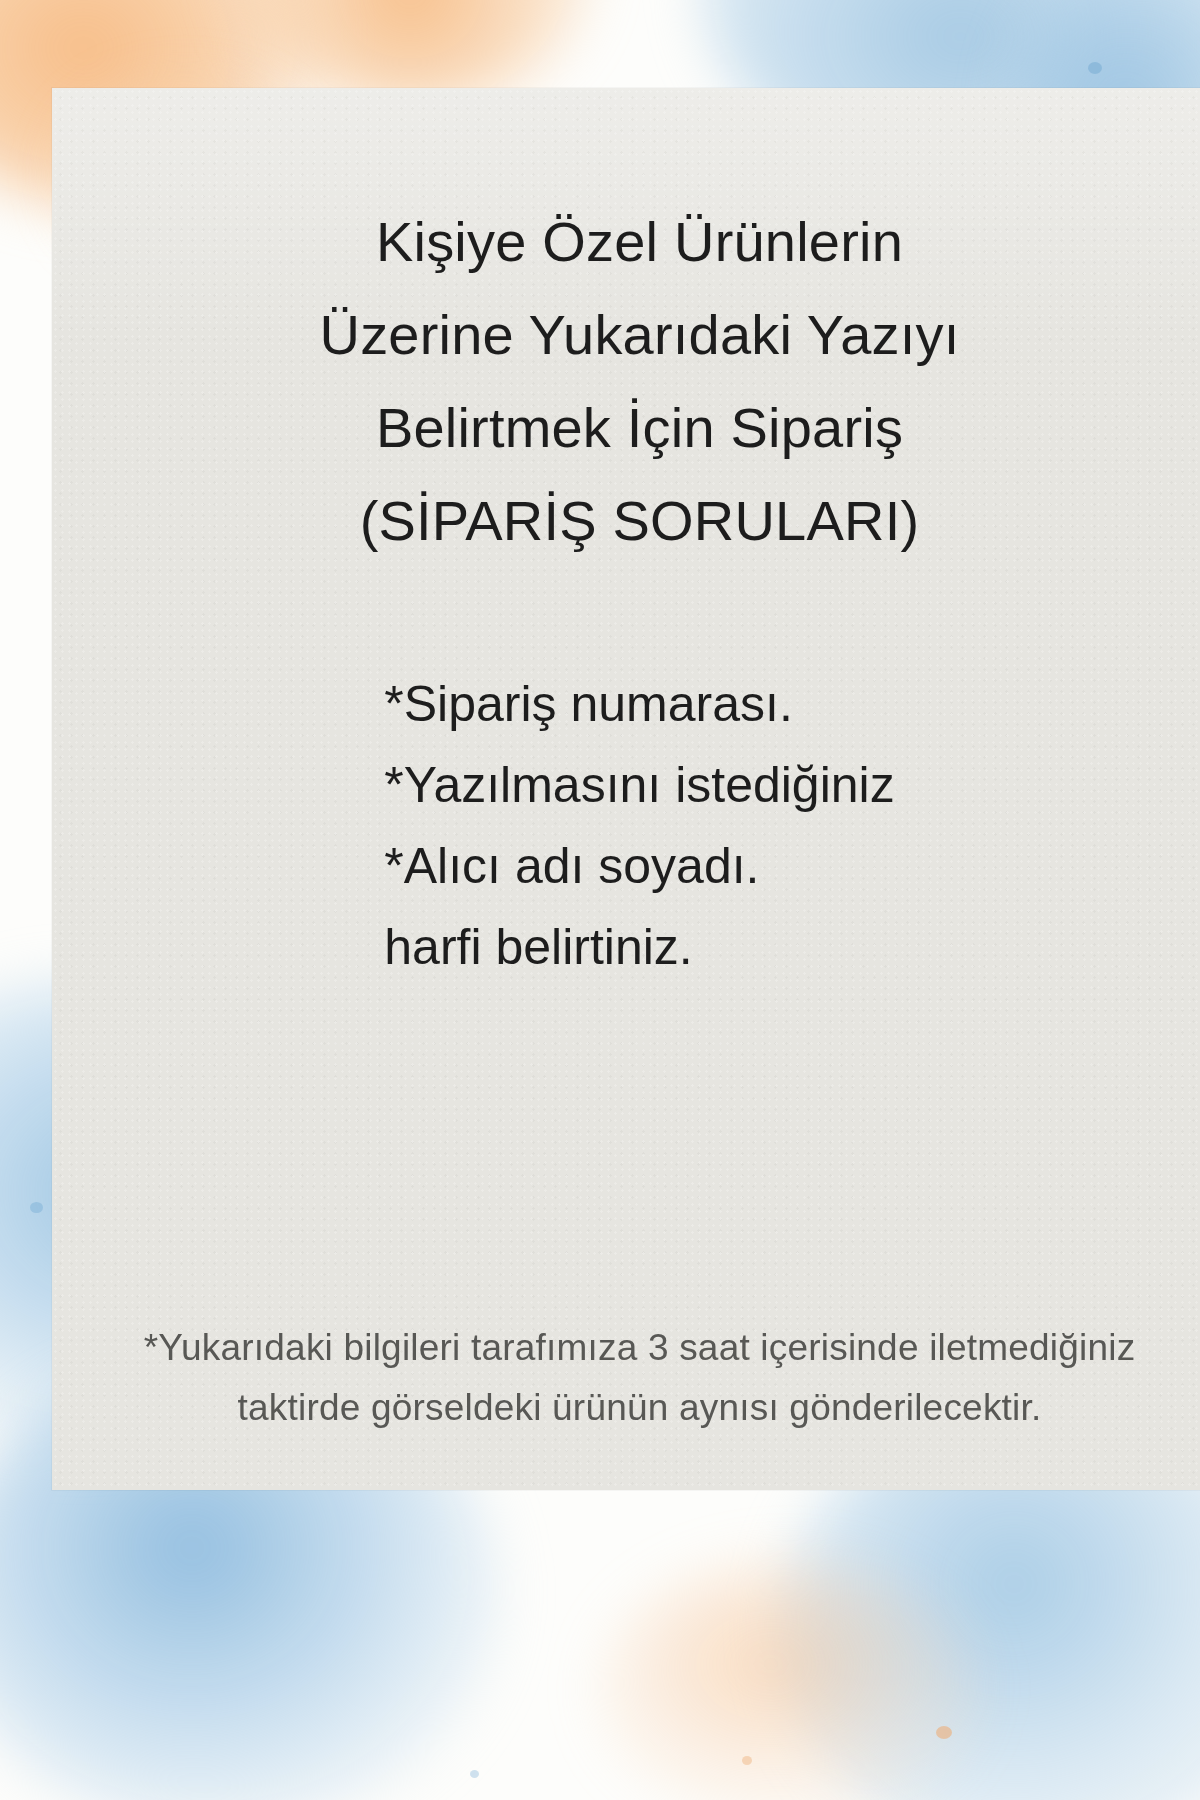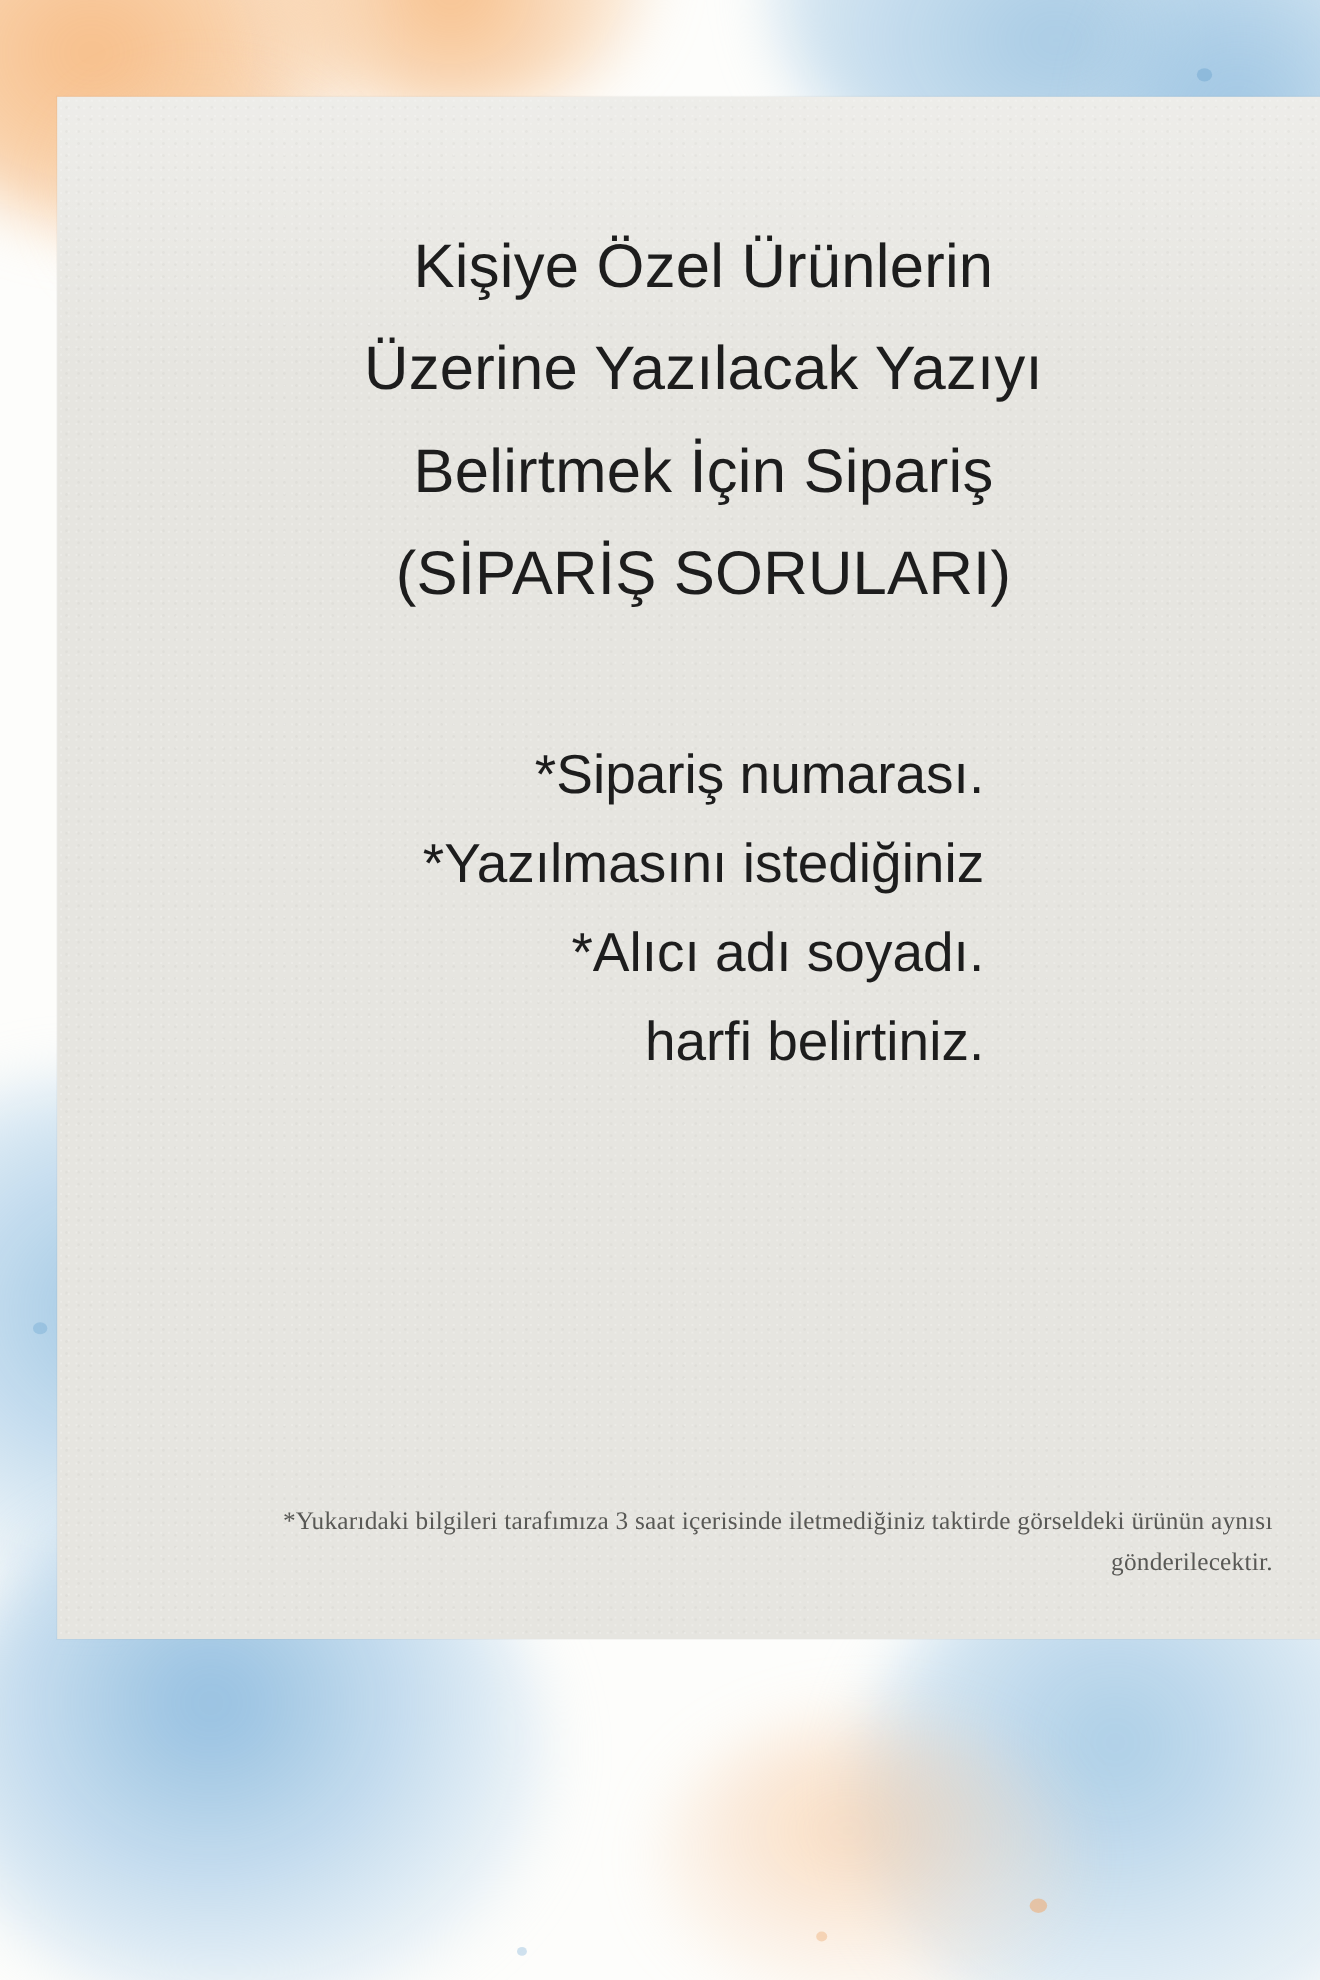--- a/index.html
+++ b/index.html
@@ -129,41 +129,40 @@
     color: #1d1d1d;
     font-size: 56px;
     line-height: 1.66;
     font-weight: 400;
     letter-spacing: 0.2px;
   }
   .headline .hl-line { display: block; white-space: nowrap; }
 
   .details {
     margin-top: 96px;
-    text-align: right;
+    text-align: left;
     color: #1d1d1d;
     font-size: 50px;
     line-height: 1.62;
     font-weight: 400;
   }
   .details .d-line { display: block; }
   .details .strong { font-weight: 400; }
 
   .footnote {
     position: absolute;
     left: 70px;
     right: 70px;
     bottom: 52px;
-    text-align: right;
+    text-align: center;
     color: #585855;
-    font-size: 23px;
+    font-size: 37px;
     line-height: 1.62;
     font-weight: 400;
     letter-spacing: 0.2px;
-    font-family: Liberation Serif, serif;
   }
 </style>
 </head>
 <body>
 
 <div class="poster">
 
   <div class="wc wc-orange-1"></div>
   <div class="wc wc-orange-2"></div>
   <div class="wc wc-orange-3"></div>
@@ -181,21 +180,21 @@
   <div class="speck" style="left:30px; top:1202px; width:13px; height:11px; background:rgba(132,180,216,0.55);"></div>
   <div class="speck" style="left:936px; top:1726px; width:16px; height:13px; background:rgba(238,170,112,0.55);"></div>
   <div class="speck" style="left:742px; top:1756px; width:10px; height:9px; background:rgba(238,178,124,0.45);"></div>
   <div class="speck" style="left:470px; top:1770px; width:9px; height:8px; background:rgba(150,190,222,0.45);"></div>
 
   <div class="card">
     <div class="card-inner">
 
       <div class="headline">
         <span class="hl-line">Kişiye Özel Ürünlerin</span>
-        <span class="hl-line">Üzerine Yazılacak Yazıyı</span>
+        <span class="hl-line">Üzerine Yukarıdaki Yazıyı</span>
         <span class="hl-line">Belirtmek İçin Sipariş</span>
         <span class="hl-line">(SİPARİŞ SORULARI)</span>
       </div>
 
       <div class="details">
         <span class="d-line">*Sipariş numarası.</span>
         <span class="d-line">*Yazılmasını istediğiniz</span>
         <span class="d-line">*Alıcı adı soyadı.</span>
         <span class="d-line"><span class="strong">harfi</span><span> belirtiniz.</span></span>
       </div>

